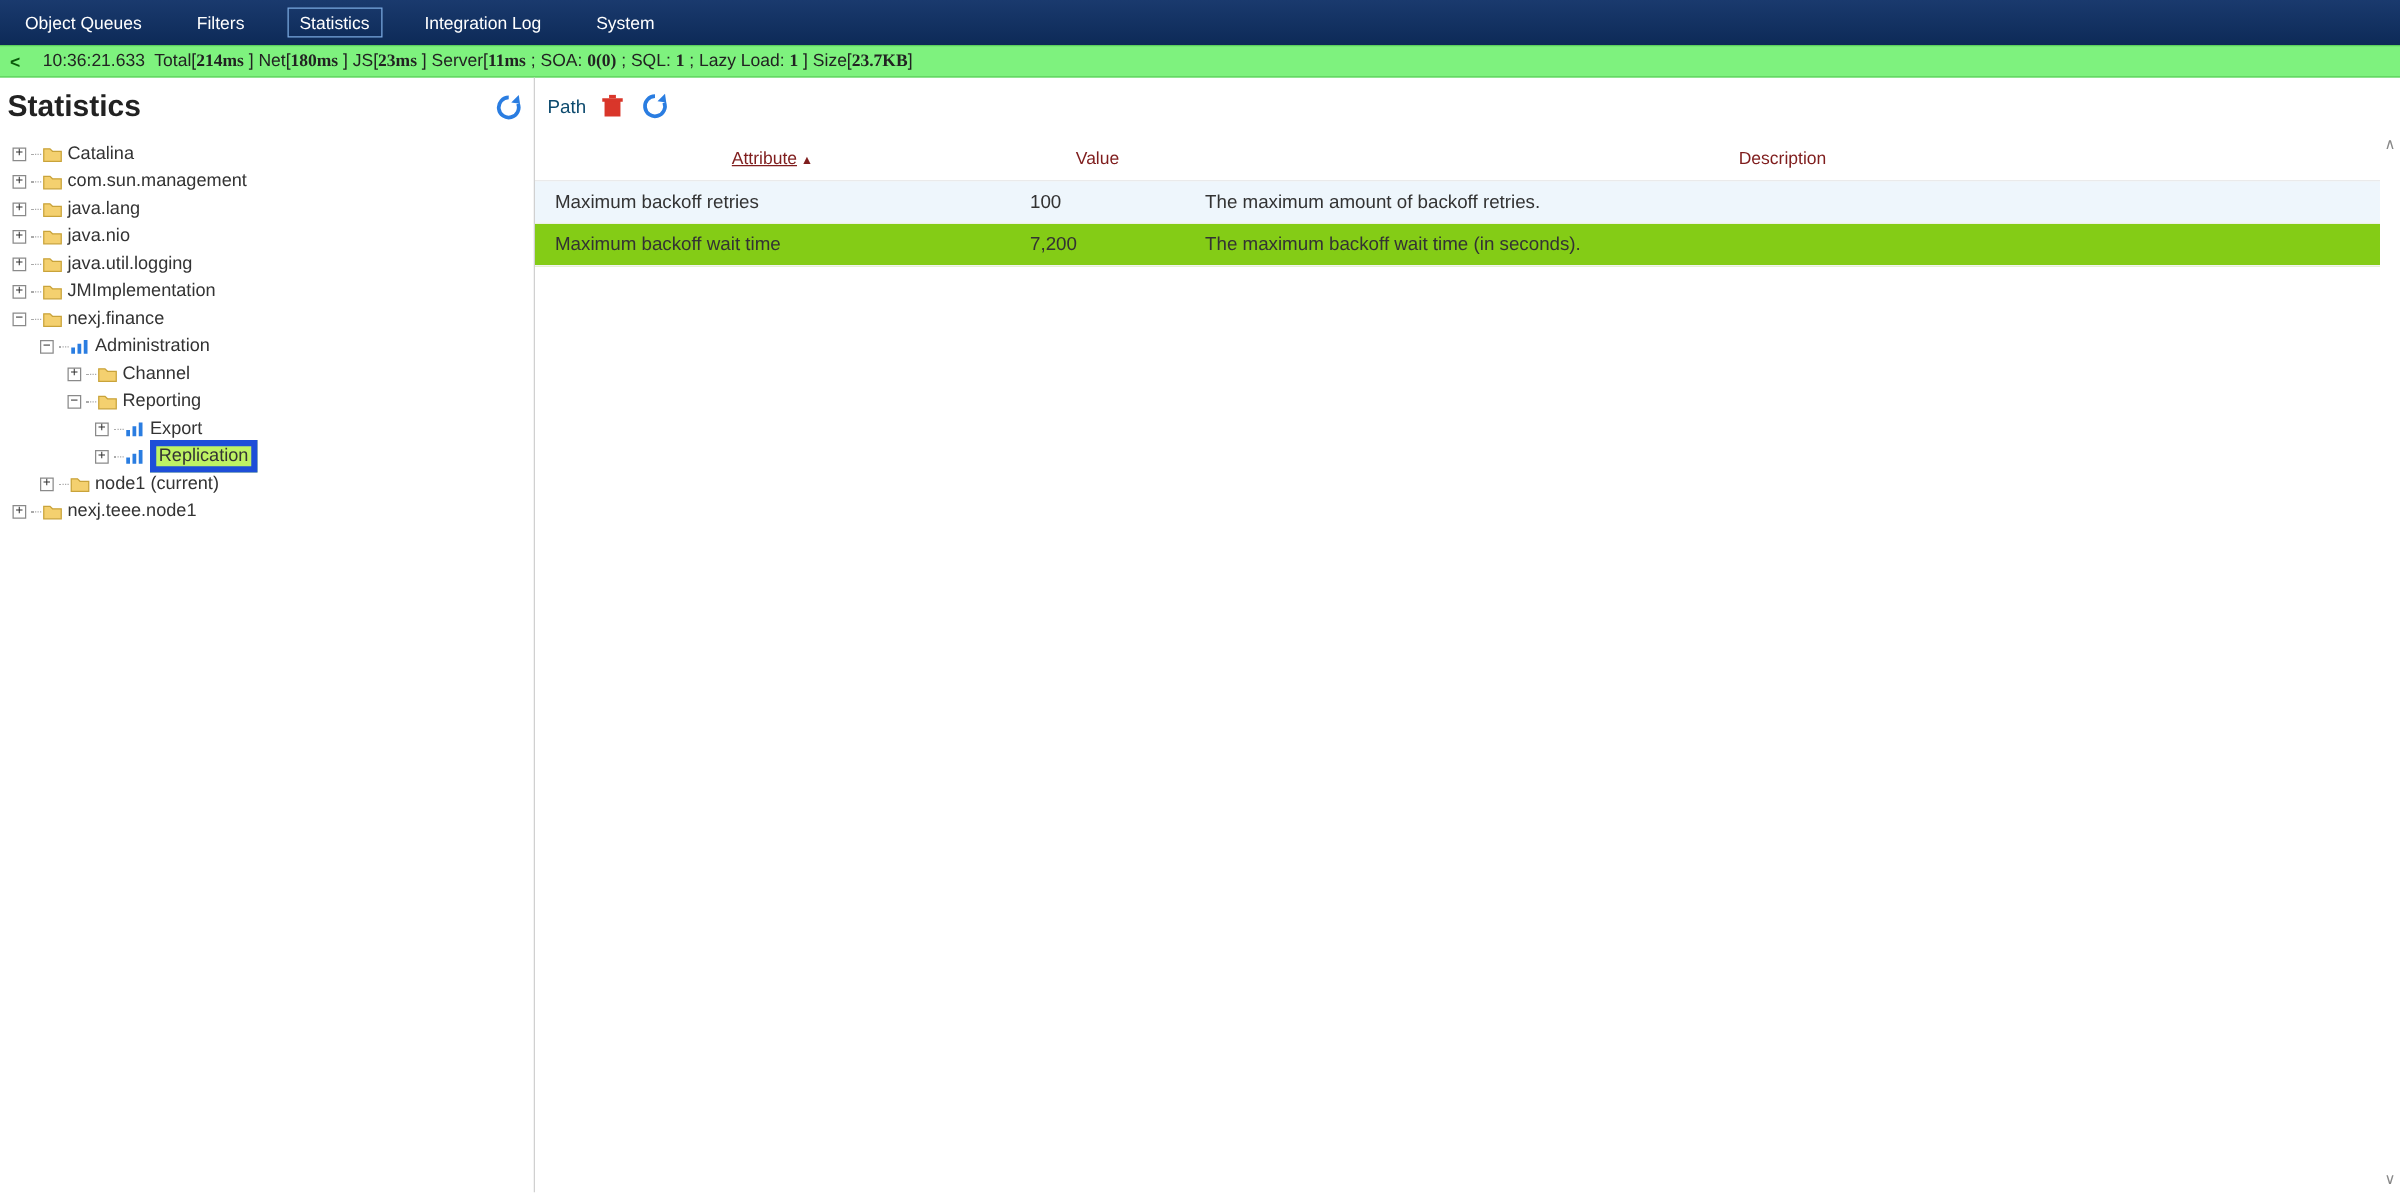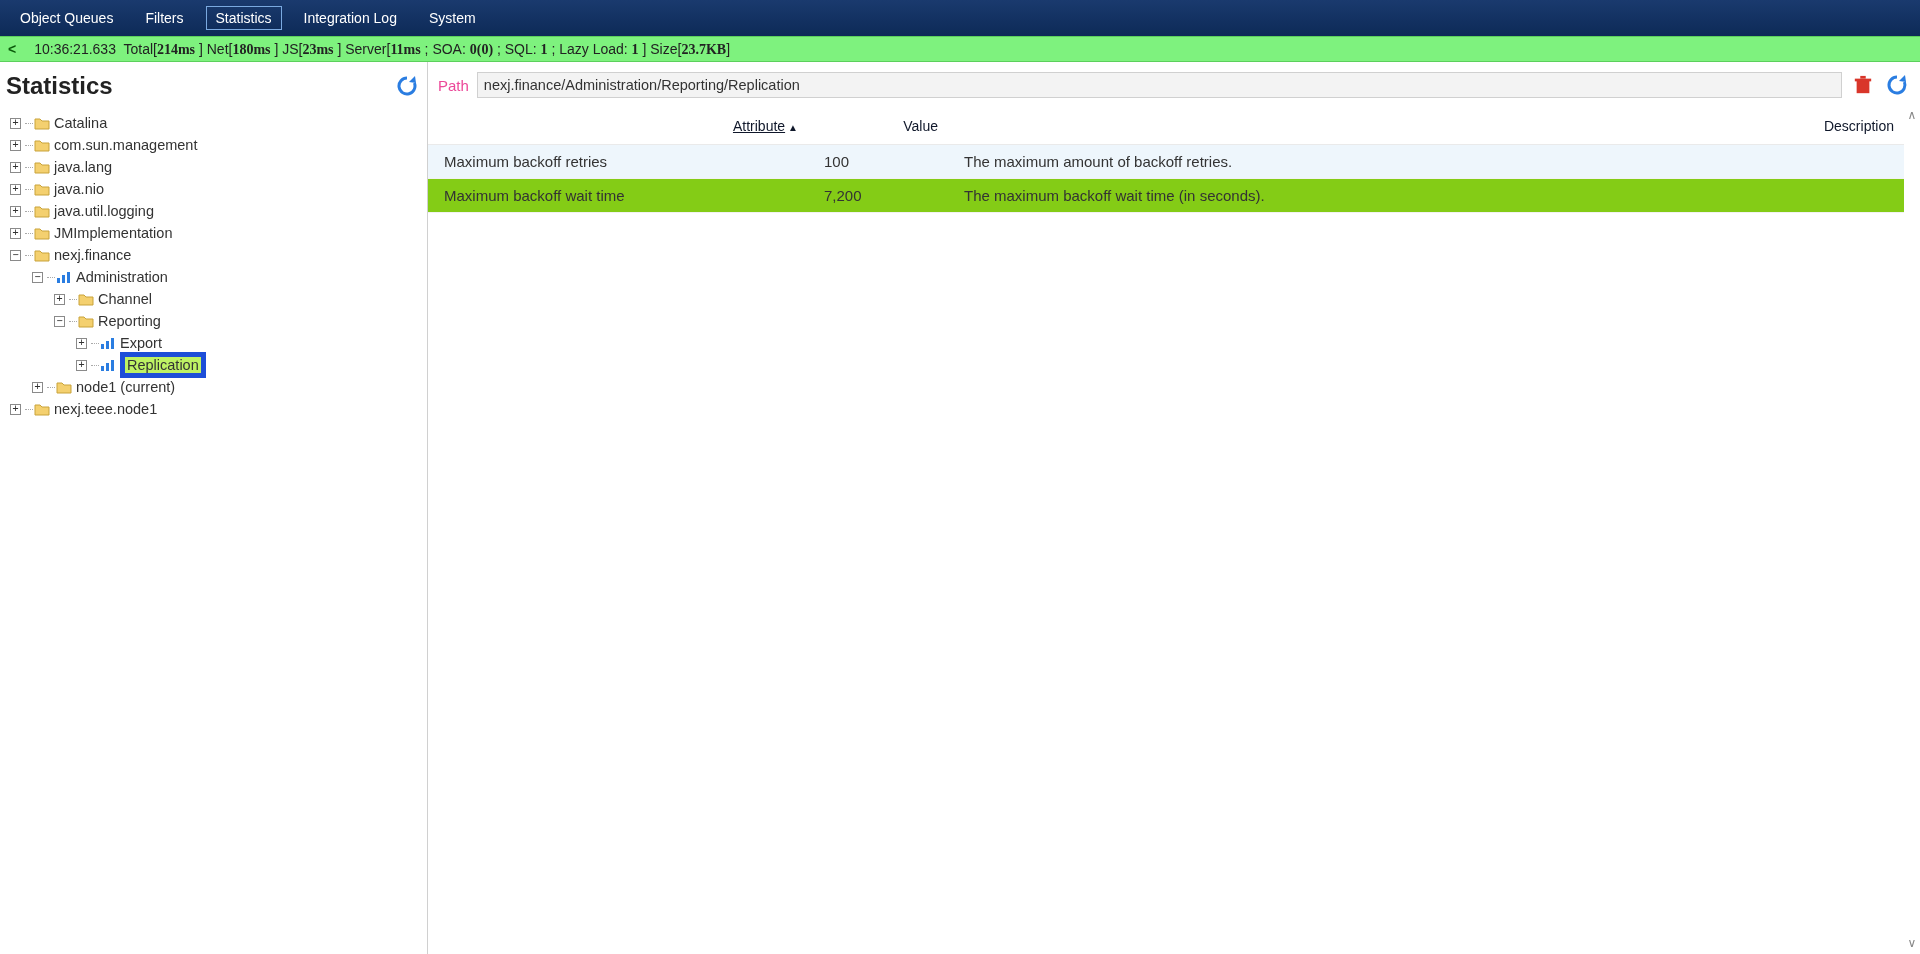--- a/index.html
+++ b/index.html
@@ -9,21 +9,21 @@
     color: #333;
     background: #fff;
     overflow: hidden;
   }
   .menubar {
     background: linear-gradient(to bottom, #1a3a6e 0%, #0d2a57 100%);
     height: 36px;
     display: flex;
     align-items: center;
     padding: 0 10px;
-    gap: 12px;
+    gap: 24px;
   }
   .menubar-item {
     color: #fff;
     font-size: 14px;
     padding: 4px 10px;
     cursor: pointer;
   }
   .menubar-item.active {
     border: 1px solid #7aa9e0;
     padding: 3px 9px;
@@ -120,21 +120,21 @@
     display: flex;
     flex-direction: column;
     overflow: hidden;
   }
   .path-row {
     display: flex;
     align-items: center;
     gap: 8px;
     padding: 10px 10px 6px 10px;
   }
-  .path-label { font-size: 15px; color: #ec4899; }
+  .path-label { font-size: 15px; color: #0c4a6e; }
   .path-input {
     flex: 1;
     height: 26px;
     background: #f3f3f3;
     border: 1px solid #d0d0d0;
     padding: 0 6px;
     font-size: 14.5px;
     color: #333;
   }
   .trash-btn, .refresh2-btn {
@@ -145,23 +145,23 @@
     flex: 1;
     overflow: auto;
     position: relative;
     padding-right: 16px;
   }
   .grid {
     width: 100%;
     border-collapse: collapse;
   }
   .grid th {
-    text-align: right;
+    text-align: center;
     font-weight: 400;
-    color: #0f172a;
+    color: #7f1d1d;
     font-size: 14px;
     padding: 14px 10px 10px 10px;
     border-bottom: 1px solid #eaeaea;
   }
   .grid th .sort-col {
     text-decoration: underline;
     cursor: pointer;
   }
   .grid th .asc { font-size: 10px; margin-left: 3px; }
   .grid td {
@@ -371,21 +371,20 @@
             <use href="#i-folder"></use>
           </svg>
           <span class="tree-label">nexj.teee.node1</span>
         </div>
       </div>
   </div>
 
   <div class="content">
     <div class="path-row">
       <span class="path-label">Path</span>
-      <input class="path-input" type="text" readonly="" value="nexj.finance/Administration/Reporting/Replication" style="">
       <div class="trash-btn">
         <svg width="20" height="22" viewBox="0 0 22 24">
             <use href="#i-trash"></use>
           </svg>
       </div>
       <div class="refresh2-btn">
         <svg class="refresh-svg" viewBox="0 0 24 24">
             <use href="#i-refresh"></use>
           </svg>
       </div>

